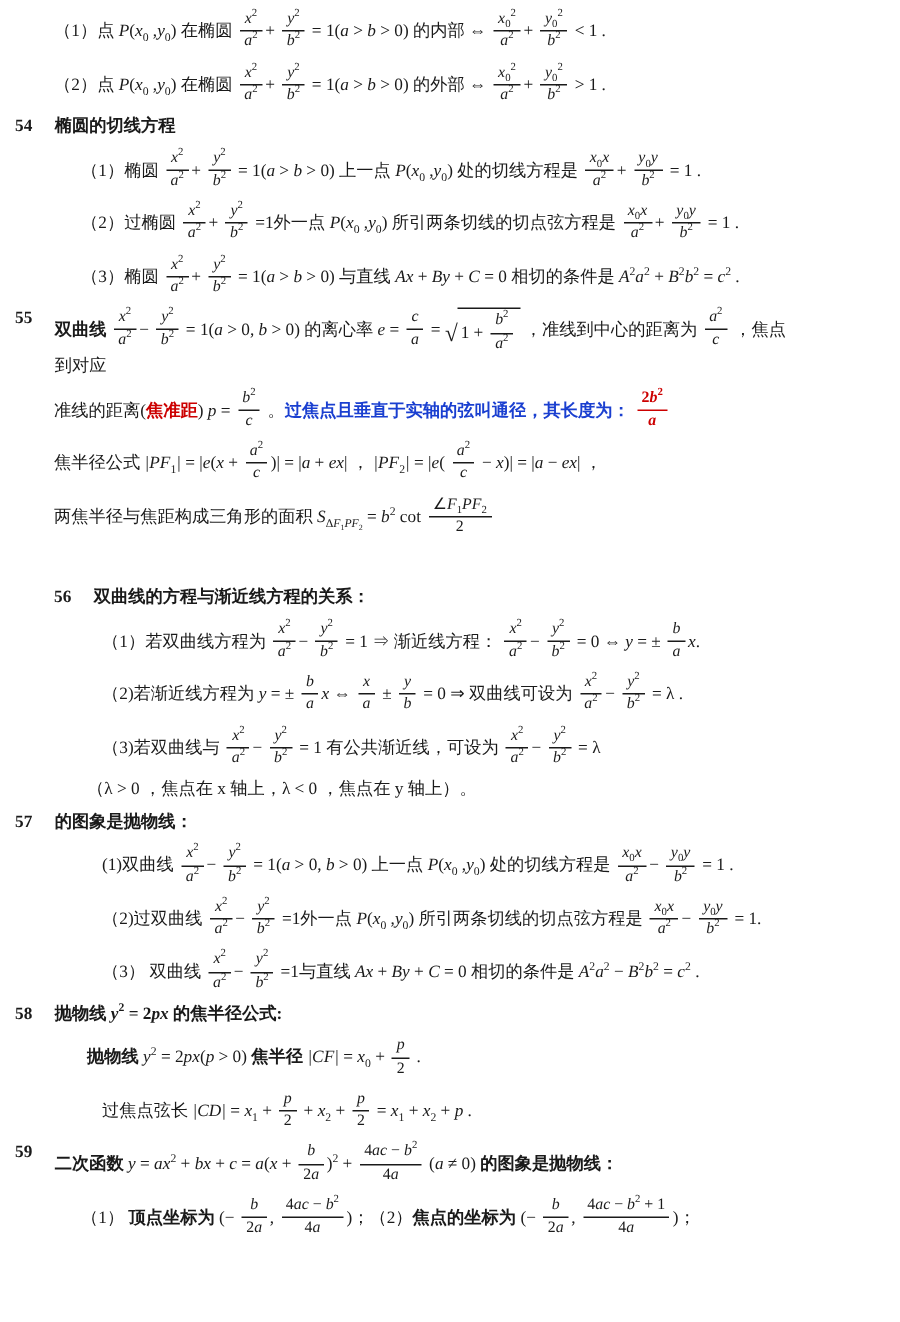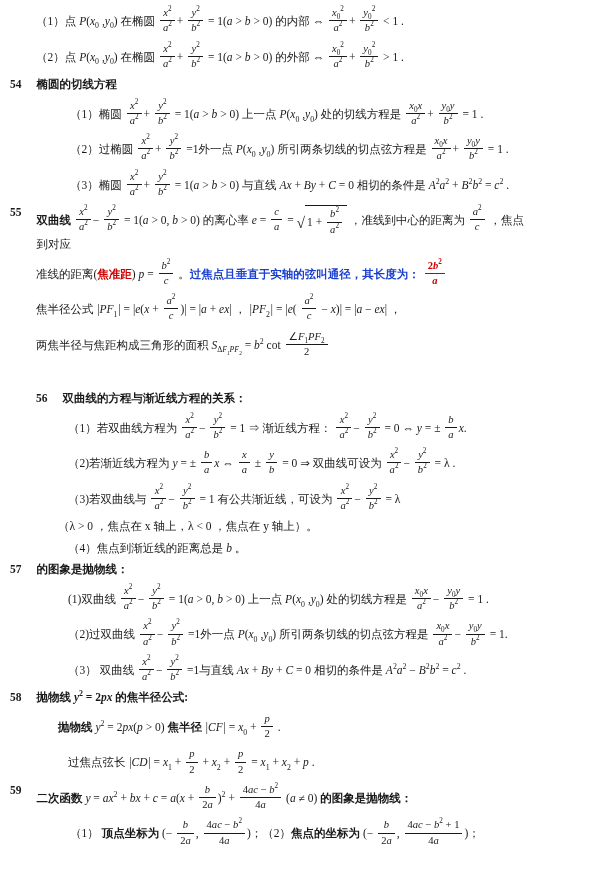--- a/index.html
+++ b/index.html
@@ -24,21 +24,21 @@
     margin:0 0 6px 0;
   }
   .num{
     flex:0 0 auto;
     font-weight:bold;
     padding-right:15px;
     white-space:nowrap;
   }
   .txt{flex:1 1 auto;}
   .ind1{margin-left:26px;}
-  .ind2{margin-left:60px;align-items:flex-end;}
+  .ind2{margin-left:44px;align-items:flex-end;}
   .ind3{margin-left:58px;}
   .ind4{margin-left:48px;}
   .b{font-weight:bold;}
   .blue-b{color:#1a3fd0;font-weight:bold;}
   .red-b{color:#cc0000;font-weight:bold;}
 
   
   .m{font-family:"Liberation Serif", serif;font-style:italic;}
   sup{font-size:0.68em;vertical-align:super;line-height:0;}
   sub{font-size:0.68em;vertical-align:sub;line-height:0;}
@@ -213,23 +213,20 @@
       <span class="frac"><span class="n"><span class="m">x</span><sup>2</sup></span><span class="d"><span class="m">a</span><sup>2</sup></span></span>−
       <span class="frac"><span class="n"><span class="m">y</span><sup>2</sup></span><span class="d"><span class="m">b</span><sup>2</sup></span></span>
       = λ
     </div>
   </div>
 
   <div class="line ind4">
     <div class="txt">（λ &gt; 0 ，焦点在 x 轴上，λ &lt; 0 ，焦点在 y 轴上）。</div>
   </div>
 
-  <div class="line ind3">
-    <div class="txt">（4）焦点到渐近线的距离总是 <span class="m">b</span> 。</div>
-  </div>
 
   <div class="line">
     <div class="num">57</div>
     <div class="txt b">的图象是抛物线：</div>
   </div>
 
   <div class="line ind3">
     <div class="txt">
       (1)双曲线
       <span class="frac"><span class="n"><span class="m">x</span><sup>2</sup></span><span class="d"><span class="m">a</span><sup>2</sup></span></span>−

